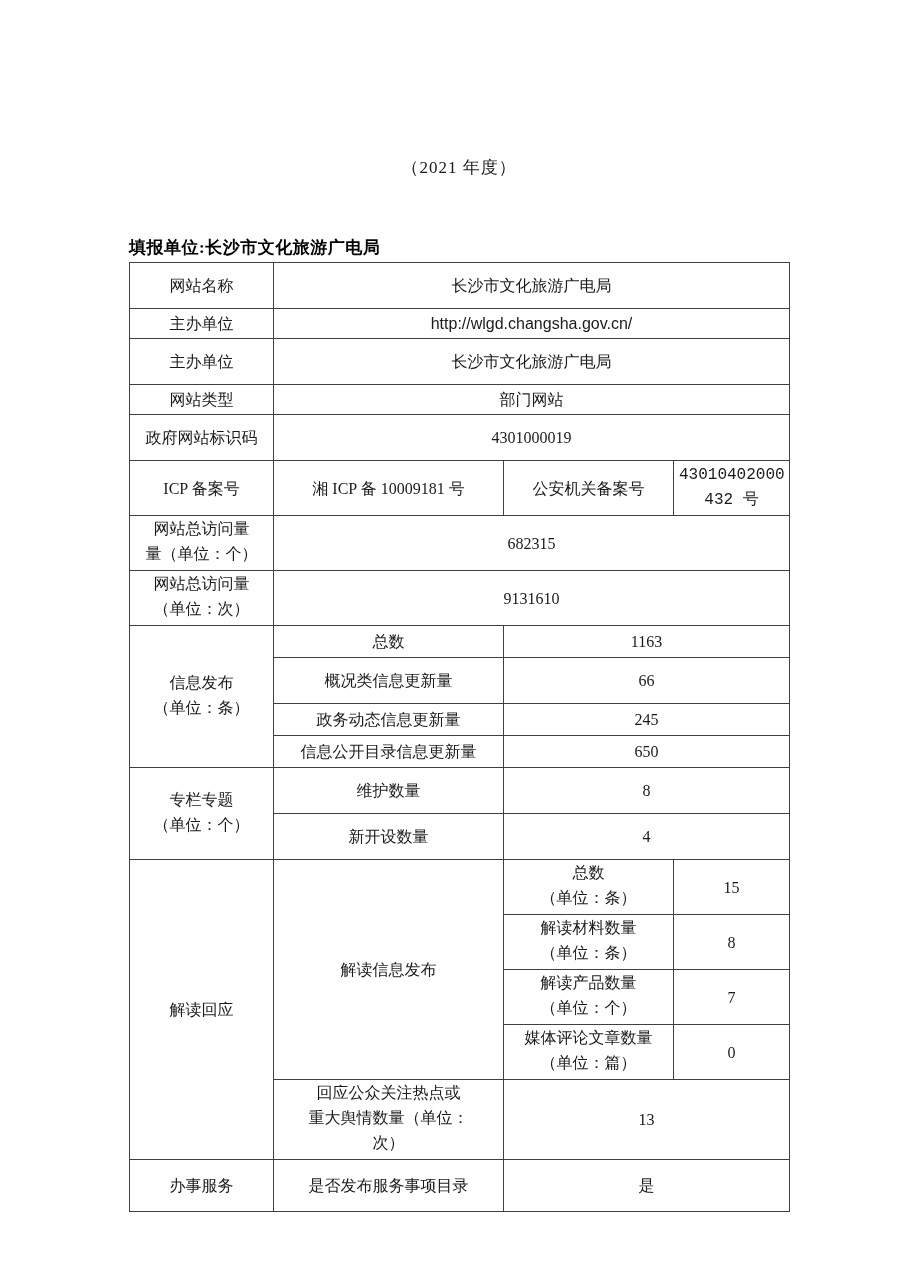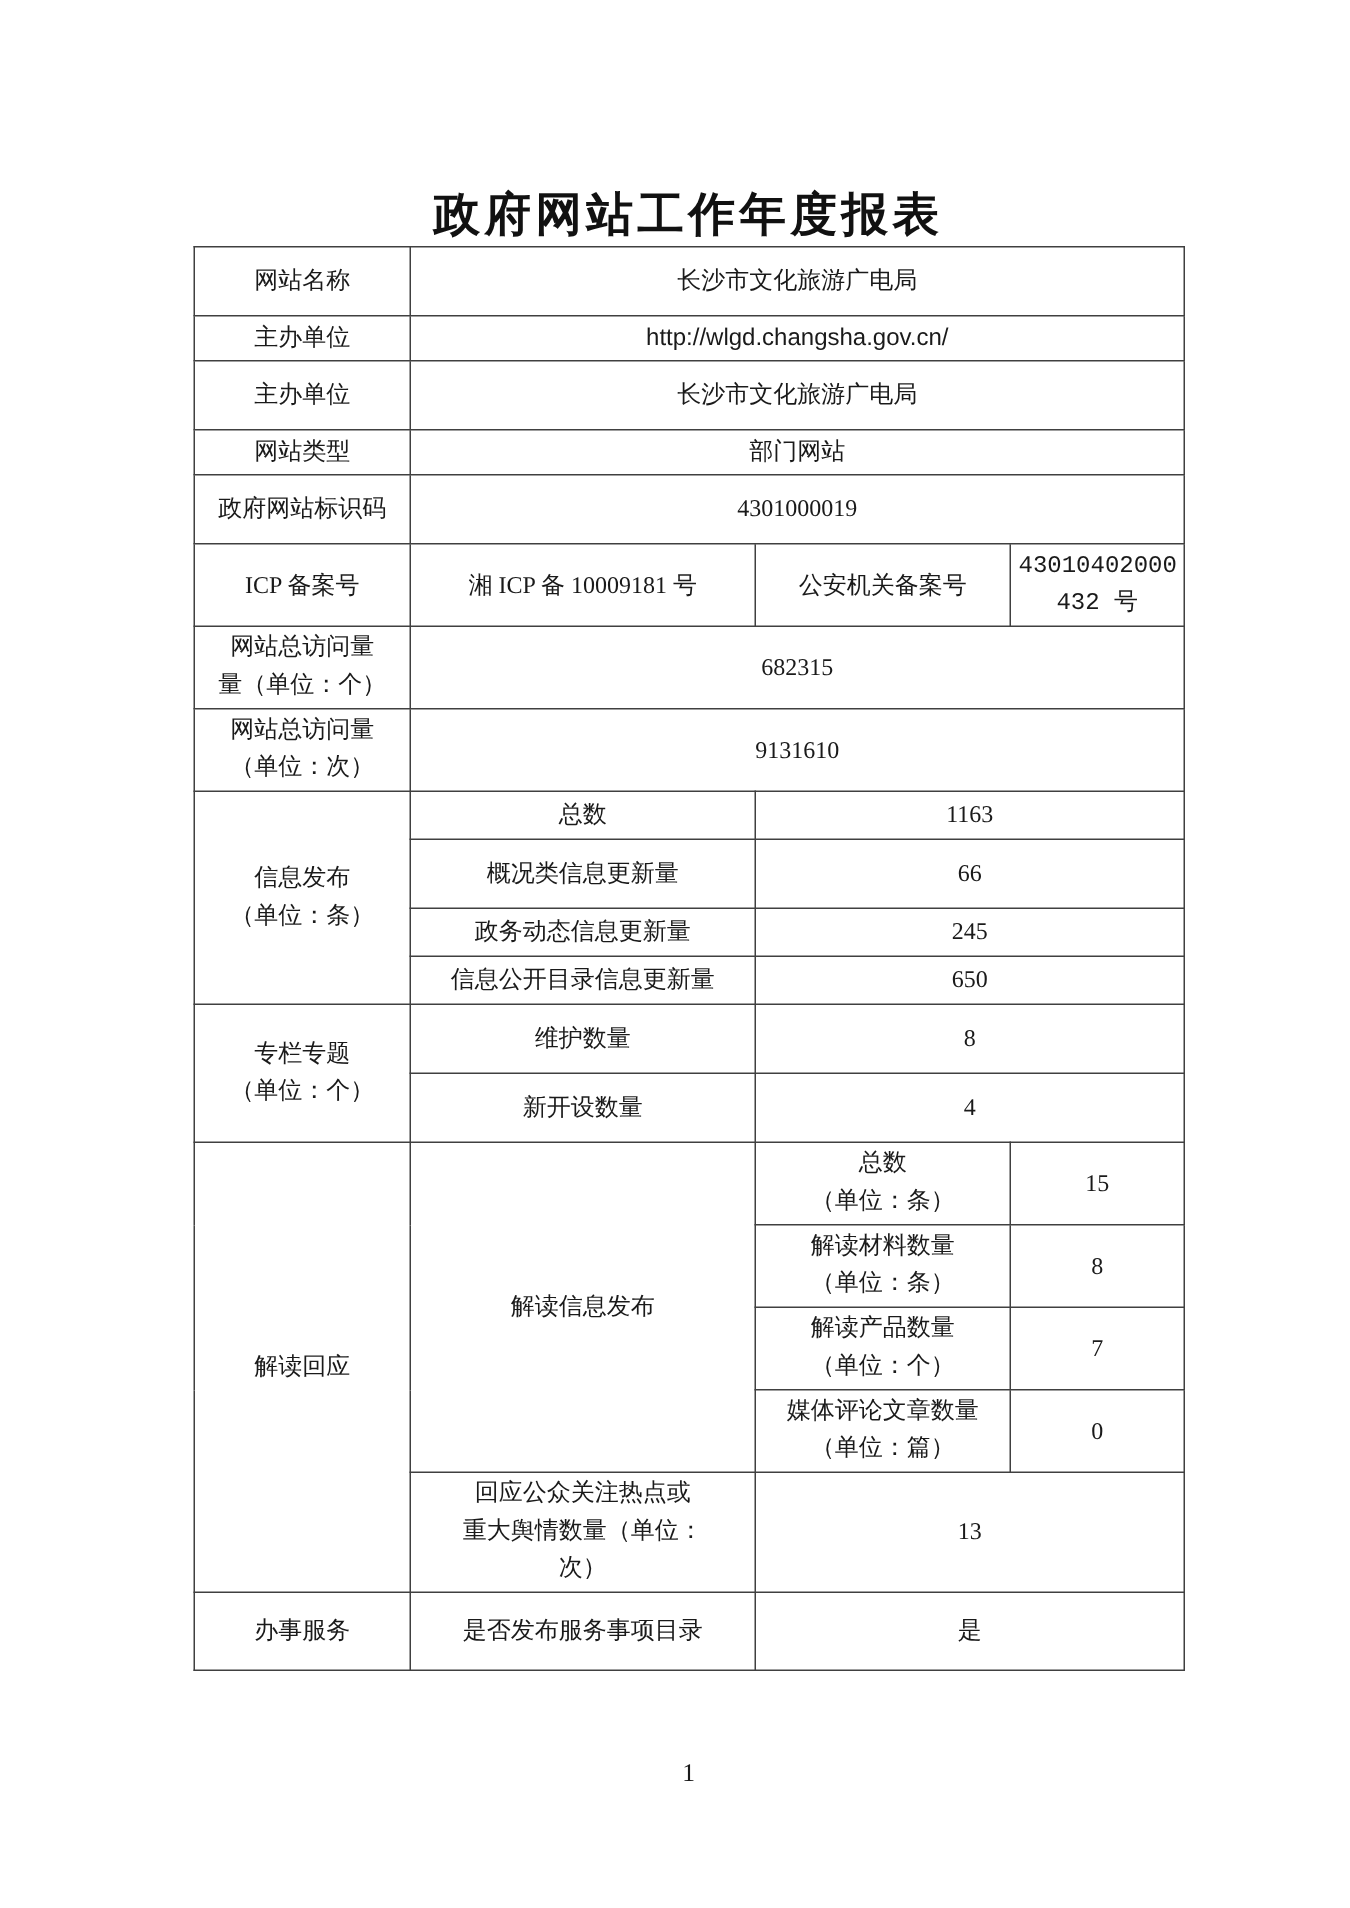--- a/index.html
+++ b/index.html
@@ -78,21 +78,22 @@
     line-height: 24px;
     margin-top: 56px;
   }
 </style>
 </head>
 <body>
 
 <div class="page">
   <div class="content">
 
-    <div class="doc-title">政府网站工作年度报表</div>
+    <div class="doc-subtitle">（2021 年度）</div>
+    <div class="reporting-unit">填报单位:长沙市文化旅游广电局</div>
 
     <table class="report">
       <colgroup>
         <col style="width:144px">
         <col style="width:230px">
         <col style="width:170px">
         <col style="width:116px">
       </colgroup>
       <tbody>
         <tr class="h31">

